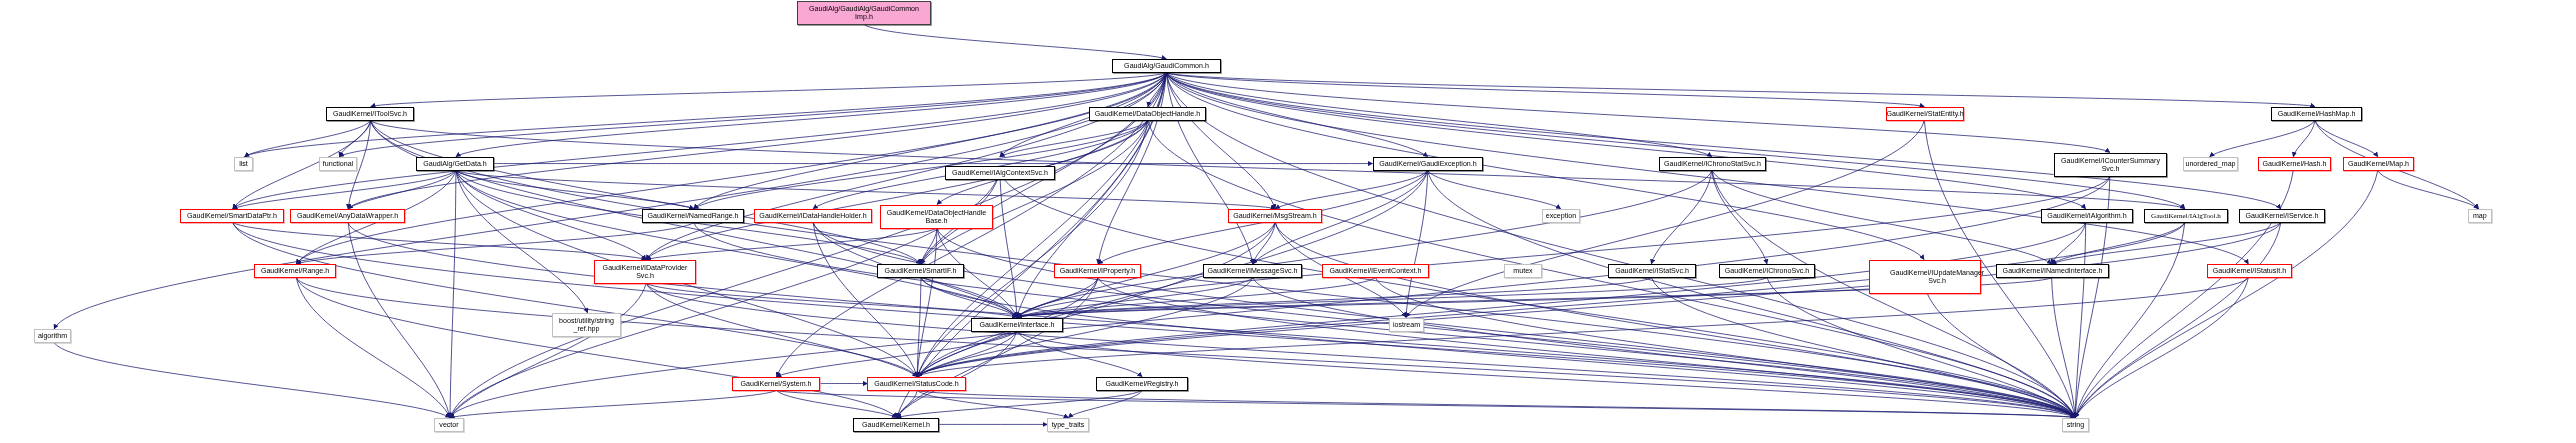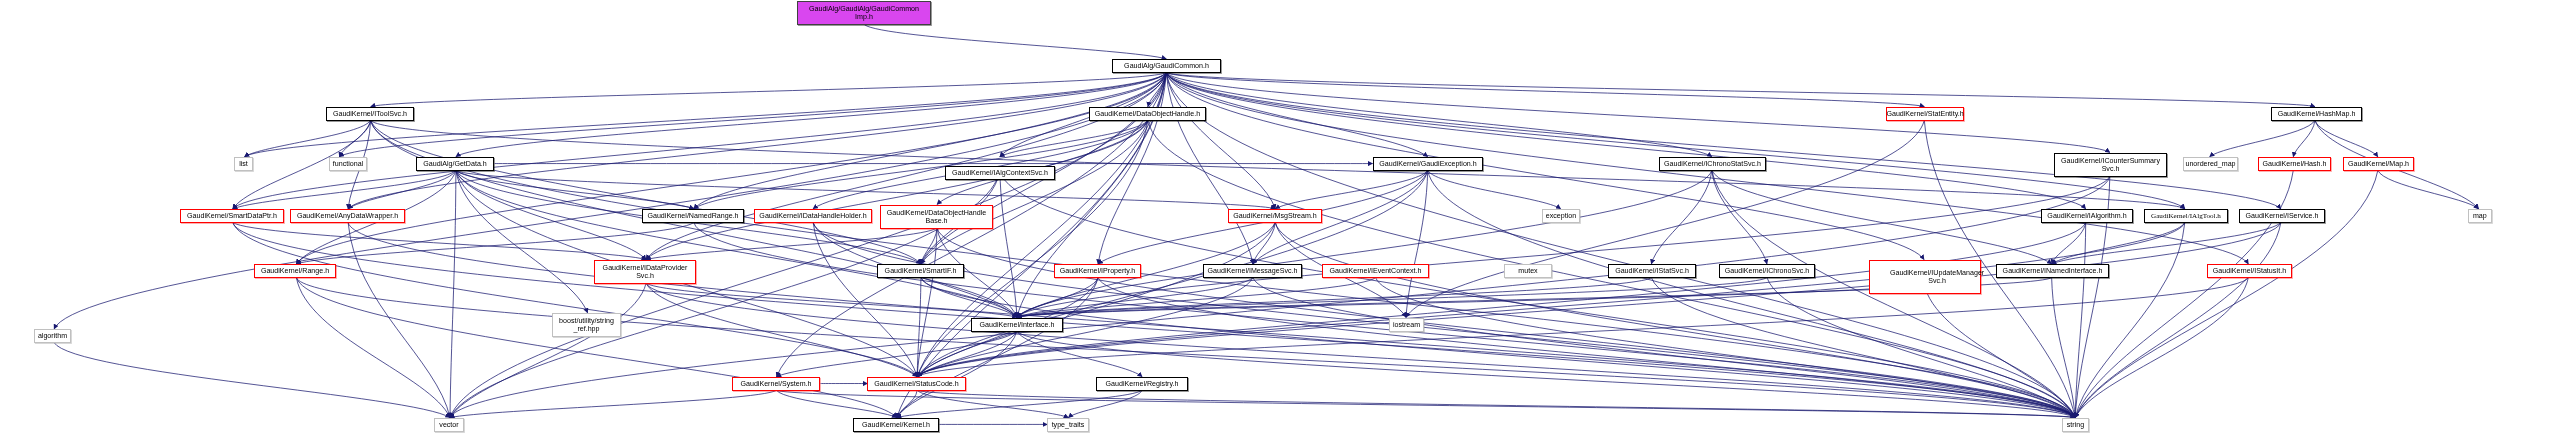--- a/index.html
+++ b/index.html
@@ -27,21 +27,21 @@
     background: #ffffff;
     border: 0.6px solid #000000;
     font-size: 7.1px;
     line-height: 8px;
     color: #000000;
     white-space: pre-line;
     padding: 0 1.9px;
     box-shadow: 0.9px 0.9px 0 0 rgba(0,0,0,0.45);
   }
   .node.root {
-    background: #d946ef;
+    background: #f9a8d4;
     border: 0.6px solid #404040;
   }
   .node.red {
     border: 0.6px solid #ff0000;
     box-shadow: 0.9px 0.9px 0 0 rgba(255,0,0,0.35);
   }
   .node.sys {
     border: 0.6px solid #c0c0c0;
     box-shadow: 0.9px 0.9px 0 0 rgba(160,160,160,0.45);
   }
@@ -224,21 +224,21 @@
   </svg>
   <div id="node-layer">
       <div class="node root" style="left: 797px; top: 1.2px; width: 134px; height: 23.6px;">GaudiAlg/GaudiAlg/GaudiCommon
 Imp.h</div>
       <div class="node" style="left: 1112px; top: 59px; width: 109px; height: 13.6px;">GaudiAlg/GaudiCommon.h</div>
       <div class="node" style="left: 326px; top: 107px; width: 88px; height: 13.6px;">GaudiKernel/IToolSvc.h</div>
       <div class="node" style="left: 1089px; top: 107px; width: 117px; height: 13.6px;">GaudiKernel/DataObjectHandle.h</div>
       <div class="node red" style="left: 1886px; top: 107px; width: 78px; height: 13.6px;">GaudiKernel/StatEntity.h</div>
       <div class="node" style="left: 2271px; top: 107px; width: 91px; height: 13.6px;">GaudiKernel/HashMap.h</div>
       <div class="node sys" style="left: 234px; top: 157px; width: 19px; height: 13.6px;">list</div>
-      <div class="node sys" style="left: 319px; top: 157px; width: 38px; height: 13.6px; margin-left: 10px;">functional</div>
+      <div class="node sys" style="left: 319px; top: 157px; width: 38px; height: 13.6px;">functional</div>
       <div class="node" style="left: 416px; top: 157px; width: 78px; height: 13.6px;">GaudiAlg/GetData.h</div>
       <div class="node" style="left: 945px; top: 166px; width: 110px; height: 13.6px;">GaudiKernel/IAlgContextSvc.h</div>
       <div class="node" style="left: 1373px; top: 157px; width: 110px; height: 13.6px;">GaudiKernel/GaudiException.h</div>
       <div class="node" style="left: 1659px; top: 157px; width: 107px; height: 13.6px;">GaudiKernel/IChronoStatSvc.h</div>
       <div class="node" style="left: 2054px; top: 153px; width: 113px; height: 23.6px;">GaudiKernel/ICounterSummary
 Svc.h</div>
       <div class="node sys" style="left: 2183px; top: 157px; width: 55px; height: 13.6px;">unordered_map</div>
       <div class="node red" style="left: 2258px; top: 157px; width: 73px; height: 13.6px;">GaudiKernel/Hash.h</div>
       <div class="node red" style="left: 2343px; top: 157px; width: 71px; height: 13.6px;">GaudiKernel/Map.h</div>
       <div class="node red" style="left: 180px; top: 209px; width: 104px; height: 13.6px;">GaudiKernel/SmartDataPtr.h</div>
@@ -253,21 +253,21 @@
       <div class="node" style="left: 2144px; top: 209px; width: 84px; height: 13.6px; font-family: Liberation Serif, serif;">GaudiKernel/IAlgTool.h</div>
       <div class="node" style="left: 2239px; top: 209px; width: 86px; height: 13.6px;">GaudiKernel/IService.h</div>
       <div class="node sys" style="left: 2468px; top: 209px; width: 23.6px; height: 13.6px;">map</div>
       <div class="node red" style="left: 254px; top: 264px; width: 82px; height: 13.6px;">GaudiKernel/Range.h</div>
       <div class="node red" style="left: 594px; top: 260px; width: 102px; height: 23.6px;">GaudiKernel/IDataProvider
 Svc.h</div>
       <div class="node" style="left: 877px; top: 264px; width: 87px; height: 13.6px;">GaudiKernel/SmartIF.h</div>
       <div class="node red" style="left: 1054px; top: 264px; width: 87px; height: 13.6px;">GaudiKernel/IProperty.h</div>
       <div class="node" style="left: 1203px; top: 264px; width: 99px; height: 13.6px;">GaudiKernel/IMessageSvc.h</div>
       <div class="node red" style="left: 1322px; top: 264px; width: 107px; height: 13.6px;">GaudiKernel/IEventContext.h</div>
-      <div class="node sys" style="left: 1504px; top: 264px; width: 48px; height: 13.6px; text-align: center;">mutex</div>
+      <div class="node sys" style="left: 1504px; top: 264px; width: 38px; height: 13.6px; text-align: center;">mutex</div>
       <div class="node" style="left: 1608px; top: 264px; width: 88px; height: 13.6px;">GaudiKernel/IStatSvc.h</div>
       <div class="node" style="left: 1719px; top: 264px; width: 96px; height: 13.6px;">GaudiKernel/IChronoSvc.h</div>
       <div class="node red" style="left: 1869px; top: 260px; width: 112px; height: 34px; padding-left: 26px;">GaudiKernel/IUpdateManager
 Svc.h</div>
       <div class="node" style="left: 1996px; top: 264px; width: 113px; height: 13.6px;">GaudiKernel/INamedInterface.h</div>
       <div class="node red" style="left: 2207px; top: 264px; width: 85px; height: 13.6px;">GaudiKernel/IStatusIt.h</div>
       <div class="node" style="left: 971px; top: 318px; width: 92px; height: 13.6px;">GaudiKernel/Interface.h</div>
       <div class="node sys" style="left: 552px; top: 313px; width: 69px; height: 23.6px;">boost/utility/string
 _ref.hpp</div>
       <div class="node sys" style="left: 1389px; top: 318px; width: 35px; height: 13.6px;">iostream</div>

